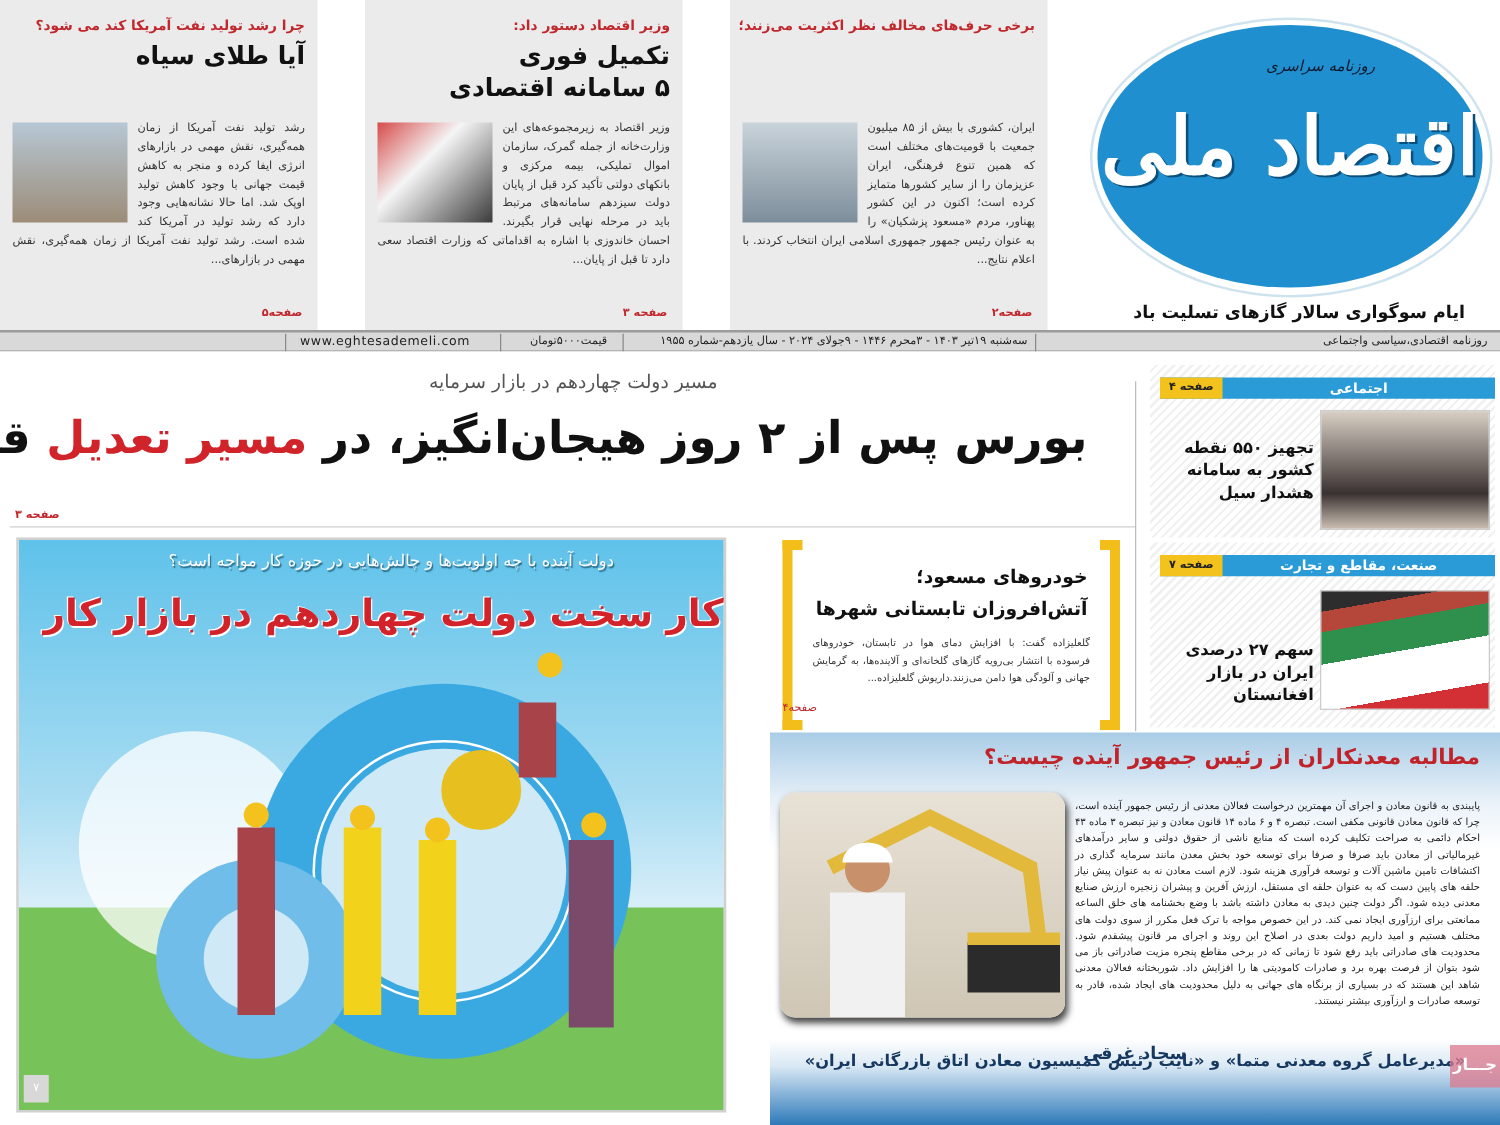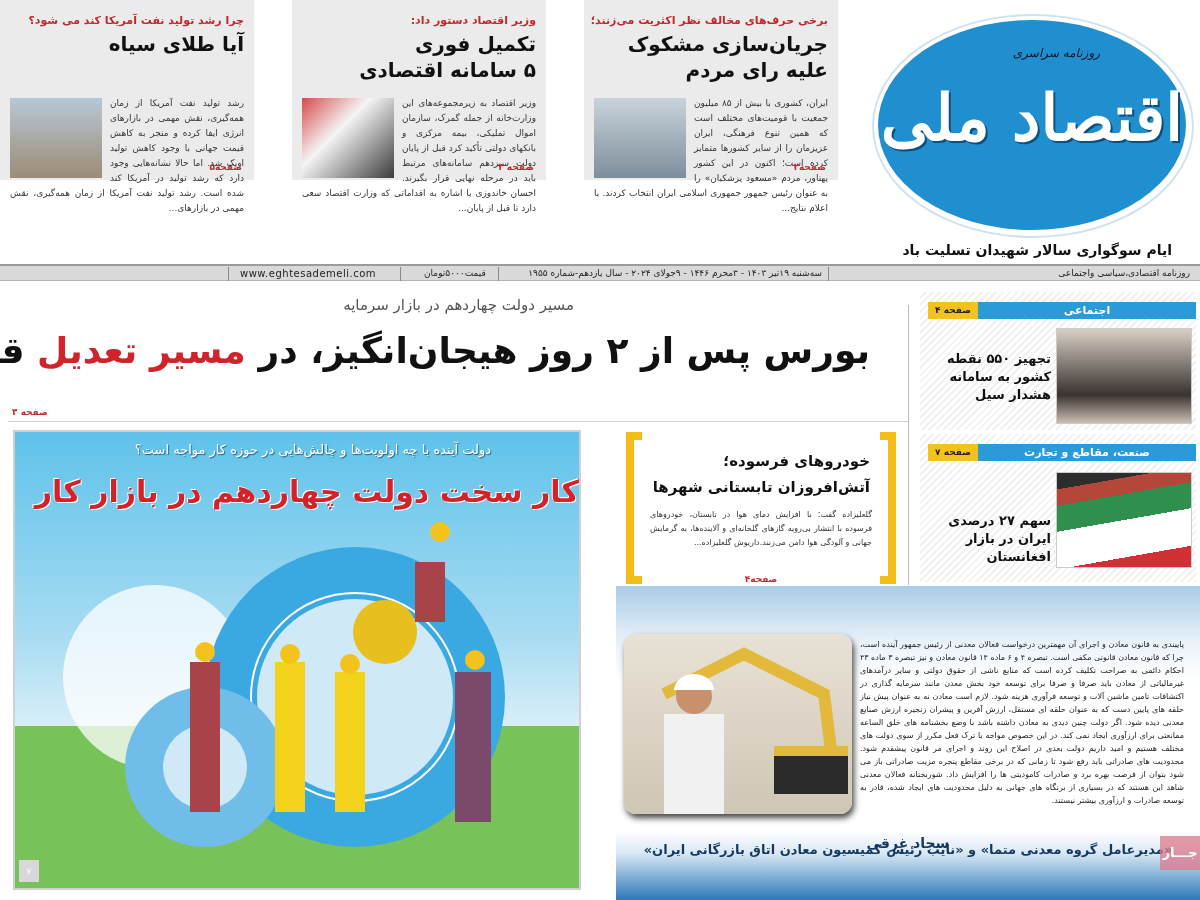--- a/index.html
+++ b/index.html
@@ -2,21 +2,21 @@
 <html><head>
 <meta charset="utf-8">
 <style>
   * { box-sizing: border-box; margin: 0; padding: 0; }
   html, body { width: 1200px; height: 900px; overflow: hidden; background: #ffffff; }
   body { font-family: "DejaVu Sans", sans-serif; color: #111; position: relative; direction: rtl; }
 
   .abs { position: absolute; }
 
   
-  .teaser { position: absolute; top: 0; height: 180px; width: 254px; background: #ebebeb; padding: 8px 10px; direction: rtl; }
+  .teaser { position: absolute; top: 0; height: 264px; width: 254px; background: #ebebeb; padding: 8px 10px; direction: rtl; }
   .teaser .kicker { color: #c0282d; font-weight: bold; font-size: 11px; text-align: right; margin-top: 6px; white-space: nowrap; }
   .teaser .title { font-weight: bold; font-size: 20px; line-height: 26px; text-align: right; margin-top: 4px; color: #111; }
   .teaser .body { position: absolute; top: 96px; left: 10px; right: 10px; font-size: 9px; line-height: 15px; color: #333; text-align: justify; }
   .teaser .photo { float: left; width: 92px; height: 80px; margin: 2px 8px 2px 0; }
   .teaser .page { position: absolute; bottom: 8px; right: 12px; color: #c0282d; font-size: 9px; font-weight: bold; }
 
   
   .logo-wrap { position: absolute; left: 872px; top: 14px; width: 322px; height: 224px; }
   .logo-oval { position: absolute; left: 0; top: 0; width: 322px; height: 224px; border-radius: 50%; background: #ffffff; border: 2px solid #cfe3ef; }
   .logo-inner { position: absolute; left: 6px; top: 6px; width: 308px; height: 210px; border-radius: 50%; background: #1f8fd0; }
@@ -44,21 +44,21 @@
   .info .big { position: absolute; top: 42px; left: 0; width: 100%; text-align: right; color: #d3232a; font-size: 30px; font-weight: bold; text-shadow: 1px 1px 0 #fff, -1px -1px 0 #fff; }
   .info .pagebadge { position: absolute; left: 4px; bottom: 6px; width: 20px; height: 22px; background: #d8d8d8; color: #fff; font-size: 9px; text-align: center; line-height: 22px; }
 
   
   .ybox { position: absolute; left: 626px; top: 432px; width: 270px; height: 152px; background: #fff; }
   .ybox .lb { position: absolute; left: 0; top: 0; width: 16px; height: 152px; border: 8px solid #f3be1a; border-right: none; }
   .ybox .rb { position: absolute; right: 0; top: 0; width: 16px; height: 152px; border: 8px solid #f3be1a; border-left: none; }
   .ybox .t1 { position: absolute; top: 20px; right: 26px; font-size: 15px; font-weight: bold; }
   .ybox .t2 { position: absolute; top: 46px; right: 26px; font-size: 15px; font-weight: bold; }
   .ybox .body { position: absolute; top: 76px; right: 24px; left: 24px; font-size: 8px; line-height: 14px; color: #333; text-align: justify; }
-  .ybox .page { position: absolute; bottom: 0; left: 0; width: 100%; text-align: center; font-size: 9px; color: #c0282d; font-weight: bold; }
+  .ybox .page { position: absolute; bottom: 12px; left: 0; width: 100%; text-align: left; font-size: 9px; color: #c0282d; font-weight: normal; }
 
   
   .side { position: absolute; left: 920px; width: 276px; background: repeating-linear-gradient(135deg, #ffffff 0 3px, #f1f1f1 3px 5px); }
   .side .hdr { position: absolute; top: 10px; left: 8px; right: 0; height: 17px; background: #2a9bd6; }
   .side .hdr .lbl { position: absolute; right: 0; left: 50px; text-align: center; color: #fff; font-size: 11px; font-weight: bold; line-height: 17px; }
   .side .hdr .pg { position: absolute; left: 0; top: 0; width: 50px; height: 17px; background: #f3c21d; color: #222; font-size: 9px; font-weight: bold; text-align: center; line-height: 17px; }
   .side .ttl { position: absolute; right: 145px; font-size: 13px; font-weight: bold; line-height: 18px; text-align: right; }
   .side .photo { position: absolute; right: 4px; width: 136px; height: 96px; border: 1px solid #ccc; }
 
   
@@ -68,24 +68,20 @@
   .mine .body { position: absolute; top: 52px; left: 244px; right: 16px; font-size: 8px; line-height: 13px; color: #222; text-align: justify; }
   .mine .author { position: absolute; top: 249px; left: 0; width: 100%; text-align: center; color: #16385f; font-weight: bold; font-size: 14px; }
   .mine .role { position: absolute; top: 256px; left: 0; width: 100%; text-align: center; color: #16385f; font-weight: bold; font-size: 13px; }
   .watermark { position: absolute; left: 1160px; top: 836px; width: 40px; height: 34px; background: rgba(220, 120, 140, 0.75); color: #fff; font-size: 13px; font-weight: bold; text-align: center; line-height: 34px; }
 </style>
 </head>
 <body>
 
 <div class="teaser" style="left:584px;">
   <div class="kicker">برخی حرف‌های مخالف نظر اکثریت می‌زنند؛</div>
-  <div class="title">
-    <div>جریان‌سازی مشکوک</div>
-    <div>علیه رای مردم</div>
-  </div>
   <div class="body">
     <div class="photo" style="background:linear-gradient(#c9d3da,#7d8e9b);"></div>
     <span>ایران، کشوری با بیش از ۸۵ میلیون جمعیت با قومیت‌های مختلف است که همین تنوع فرهنگی، ایران عزیزمان را از سایر کشورها متمایز کرده است؛ اکنون در این کشور پهناور، مردم «مسعود پزشکیان» را به عنوان رئیس جمهور جمهوری اسلامی ایران انتخاب کردند. با اعلام نتایج...</span>
   </div>
   <div class="page">صفحه۲</div>
 </div>
 
 <div class="teaser" style="left:292px;">
   <div class="kicker">وزیر اقتصاد دستور داد:</div>
   <div class="title">
@@ -111,21 +107,21 @@
   <div class="page">صفحه۵</div>
 </div>
 
 <div class="logo-wrap">
   <div class="logo-oval"></div>
   <div class="logo-inner">
     <div class="logo-sub">روزنامه سراسری</div>
     <div class="logo-main">اقتصاد ملی</div>
   </div>
 </div>
-<div class="mourning">ایام سوگواری سالار شهیدان تسلیت باد</div>
+<div class="mourning">ایام سوگواری سالار گازهای تسلیت باد</div>
 
 <div class="datebar">
   <span style="right:10px;">روزنامه اقتصادی،سیاسی واجتماعی</span>
   <div class="sep" style="left:828px;"></div>
   <span style="right:378px;">سه‌شنبه ۱۹تیر ۱۴۰۳ - ۳محرم ۱۴۴۶ - ۹جولای ۲۰۲۴ - سال یازدهم-شماره ۱۹۵۵</span>
   <div class="sep" style="left:400px;"></div>
   <span style="left:424px;">قیمت۵۰۰۰تومان</span>
   <div class="sep" style="left:498px;"></div>
   <span style="left:240px; direction:ltr; font-size:10px; letter-spacing:0.5px;">www.eghtesademeli.com</span>
   <div class="sep" style="left:228px;"></div>
@@ -161,21 +157,21 @@
     <circle cx="425" cy="100" r="10" fill="#f3c21d"></circle>
   </svg>
   <div class="q">دولت آینده با چه اولویت‌ها و چالش‌هایی در حوزه کار مواجه است؟</div>
   <div class="big">کار سخت دولت چهاردهم در بازار کار</div>
   <div class="pagebadge">۷</div>
 </div>
 
 <div class="ybox">
   <div class="lb"></div>
   <div class="rb"></div>
-  <div class="t1">خودروهای فرسوده؛</div>
+  <div class="t1">خودروهای مسعود؛</div>
   <div class="t2">آتش‌افروزان تابستانی شهرها</div>
   <div class="body">گلعلیزاده گفت: با افزایش دمای هوا در تابستان، خودروهای فرسوده با انتشار بی‌رویه گازهای گلخانه‌ای و آلاینده‌ها، به گرمایش جهانی و آلودگی هوا دامن می‌زنند.داریوش گلعلیزاده...</div>
   <div class="page">صفحه۴</div>
 </div>
 
 <div class="side" style="top:292px; height:138px;">
   <div class="hdr">
     <div class="lbl">اجتماعی</div>
     <div class="pg">صفحه ۴</div>
   </div>
@@ -186,20 +182,21 @@
 <div class="side" style="top:434px; height:148px;">
   <div class="hdr">
     <div class="lbl">صنعت، مقاطع و تجارت</div>
     <div class="pg">صفحه ۷</div>
   </div>
   <div class="photo" style="top:38px; background:linear-gradient(170deg,#2d2d2d 0%,#2d2d2d 14%,#b4463a 14%,#b4463a 28%,#2f8f4c 28%,#2f8f4c 50%,#ffffff 50%,#ffffff 82%,#d23034 82%);"></div>
   <div class="ttl" style="top:78px; width:120px;">سهم ۲۷ درصدی ایران در بازار افغانستان</div>
 </div>
 
 <div class="mine">
+  <div class="title">مطالبه معدنکاران از رئیس جمهور آینده چیست؟</div>
   <div class="photo">
     <svg width="228" height="180">
       <path d="M40 60 L120 20 L200 60 L210 140" stroke="#e2b93b" stroke-width="12" fill="none"></path>
       <rect x="150" y="120" width="74" height="40" fill="#2b2b2b"></rect>
       <rect x="150" y="112" width="74" height="10" fill="#e2b93b"></rect>
       <rect x="40" y="80" width="60" height="100" fill="#f1f1f1"></rect>
       <circle cx="70" cy="62" r="18" fill="#c8906b"></circle>
       <path d="M50 56 A20 16 0 0 1 90 56 Z" fill="#ffffff"></path>
     </svg>
   </div>

